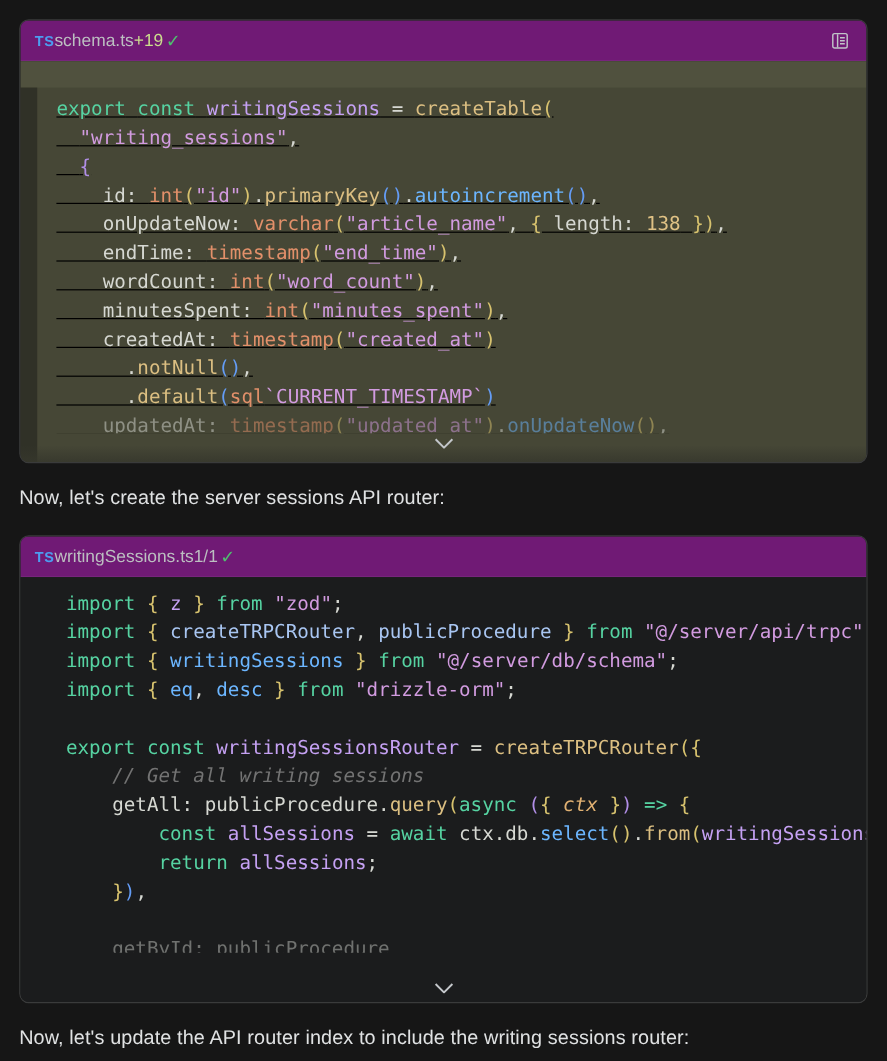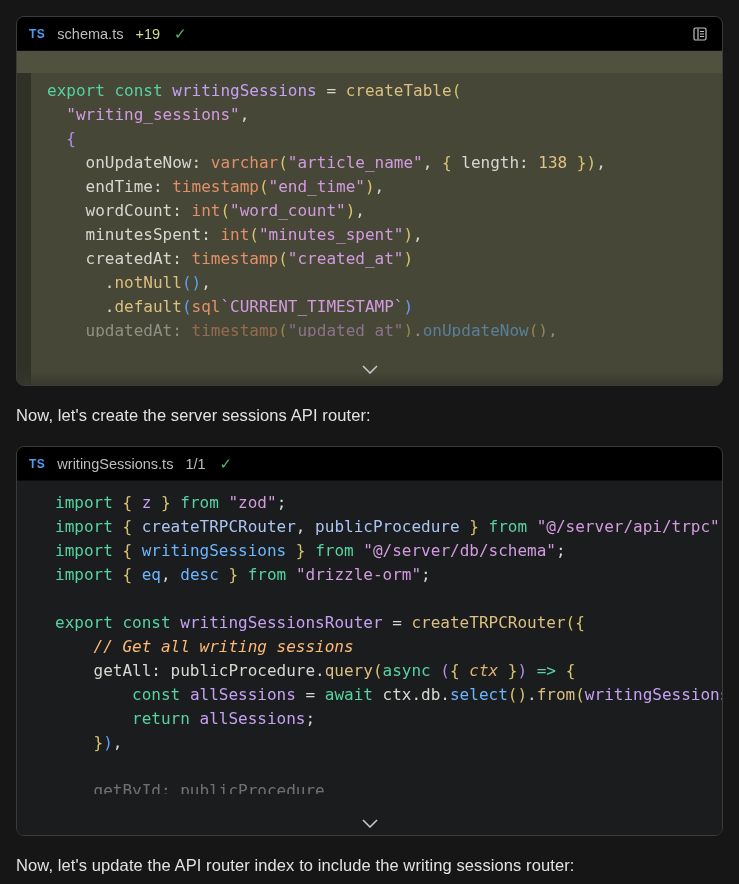--- a/index.html
+++ b/index.html
@@ -21,23 +21,23 @@
     width:707px;
     border:1px solid #3a3b3b;
     border-radius:8px;
     overflow:hidden;
     background:#1d1e1e;
   }
   .card-header {
     height:34px;
     display:flex;
     align-items:center;
-    gap:12px;
+    gap:0;
     padding:0 12px;
-    background:#000000;
+    background:#701a75;
     border-bottom:1px solid rgba(255,255,255,0.05);
   }
   .ts-badge {
     color:#4c9df0;
     font-weight:bold;
     font-size:12px;
     letter-spacing:.5px;
   }
   .fname { color:#bcbfc1; font-size:14.5px; }
   .meta-add { color:#cbde8d; font-size:14.5px; }
@@ -55,21 +55,21 @@
   .cc1 { height:334px; background:#464736; }
   .cc2 { height:354px; background:#1b1c1d; }
   .strip {
     position:absolute; top:0; left:0; right:0; height:22px;
     background:#50513e;
   }
   .gutter {
     position:absolute; top:22px; left:0; bottom:0; width:14px;
     background:#303127;
   }
-  .pre1 { position:absolute; top:28px; left:30px; right:0; }
+  .pre1 { position:absolute; top:28px; left:30px; right:0;text-decoration:underline; }
   .pre2 { position:absolute; top:10px; left:38px; right:0; }
   .ln { height:24px; line-height:24px; white-space:pre; }
   .fadeline { height:18px; overflow:hidden; opacity:.5; }
   .fadeline2 { height:15px; overflow:hidden; opacity:.45; }
   .cc2::after {
     content:""; position:absolute; left:0; right:0; bottom:0; height:34px;
     background:linear-gradient(rgba(27,28,29,0), #1b1c1d 80%);
     pointer-events:none;
   }
   .cc1::after {
@@ -89,21 +89,21 @@
   .str { color:#d29be0; }
   .fn  { color:#dcbf82; }
   .br  { color:#d7c26e; }
   .bl  { color:#649cf5; }
   .lav { color:#b18ee6; }
   .org { color:#e2906a; }
   .blu { color:#6cb6ff; }
   .pur { color:#c5a1f3; }
   .lb  { color:#a9c6f2; }
   .num { color:#e0c285; }
-  .cmt { color:#fdba74; font-style:italic; }
+  .cmt { color:#737373; font-style:italic; }
   .pl  { color:#d6d8d2; }
   .prm { color:#e0b072; font-style:italic; }
 </style>
 </head>
 <body>
 
 <div class="card">
   <div class="card-header">
     <span class="ts-badge">TS</span>
     <span class="fname">schema.ts</span>
@@ -120,20 +120,21 @@
       </svg>
     </button>
   </div>
   <div class="code-content cc1">
     <div class="strip"></div>
     <div class="gutter"></div>
     <div class="pre1">
         <div class="ln"><span class="kw">export</span><span class="pl"> </span><span class="kw">const</span><span class="pl"> </span><span class="pur">writingSessions</span><span class="pl"> = </span><span class="fn">createTable</span><span class="br">(</span></div>
         <div class="ln"><span class="pl">  </span><span class="str">"writing_sessions"</span><span class="pl">,</span></div>
         <div class="ln"><span class="pl">  </span><span class="lav">{</span></div>
+        <div class="ln"><span class="pl">    id: </span><span class="org">int</span><span class="br">(</span><span class="str">"id"</span><span class="br">)</span><span class="pl">.</span><span class="fn">primaryKey</span><span class="bl">()</span><span class="pl">.</span><span class="blu">autoincrement</span><span class="bl">()</span><span class="pl">,</span></div>
         <div class="ln"><span class="pl">    onUpdateNow: </span><span class="org">varchar</span><span class="br">(</span><span class="str">"article_name"</span><span class="pl">, </span><span class="br">{</span><span class="pl"> length: </span><span class="num">138</span><span class="pl"> </span><span class="br">}</span><span class="br">)</span><span class="pl">,</span></div>
         <div class="ln"><span class="pl">    endTime: </span><span class="org">timestamp</span><span class="br">(</span><span class="str">"end_time"</span><span class="br">)</span><span class="pl">,</span></div>
         <div class="ln"><span class="pl">    wordCount: </span><span class="org">int</span><span class="br">(</span><span class="str">"word_count"</span><span class="br">)</span><span class="pl">,</span></div>
         <div class="ln"><span class="pl">    minutesSpent: </span><span class="org">int</span><span class="br">(</span><span class="str">"minutes_spent"</span><span class="br">)</span><span class="pl">,</span></div>
         <div class="ln"><span class="pl">    createdAt: </span><span class="org">timestamp</span><span class="br">(</span><span class="str">"created_at"</span><span class="br">)</span></div>
         <div class="ln"><span class="pl">      .</span><span class="fn">notNull</span><span class="bl">()</span><span class="pl">,</span></div>
         <div class="ln"><span class="pl">      .</span><span class="fn">default</span><span class="bl">(</span><span class="org">sql</span><span class="str">`CURRENT_TIMESTAMP`</span><span class="bl">)</span></div>
         <div class="ln fadeline"><span class="pl">    updatedAt: </span><span class="org">timestamp</span><span class="br">(</span><span class="str">"updated_at"</span><span class="br">)</span><span class="pl">.</span><span class="blu">onUpdateNow</span><span class="br">()</span><span class="pl">,</span></div>
       </div>
     <button class="expand-btn eb1">

